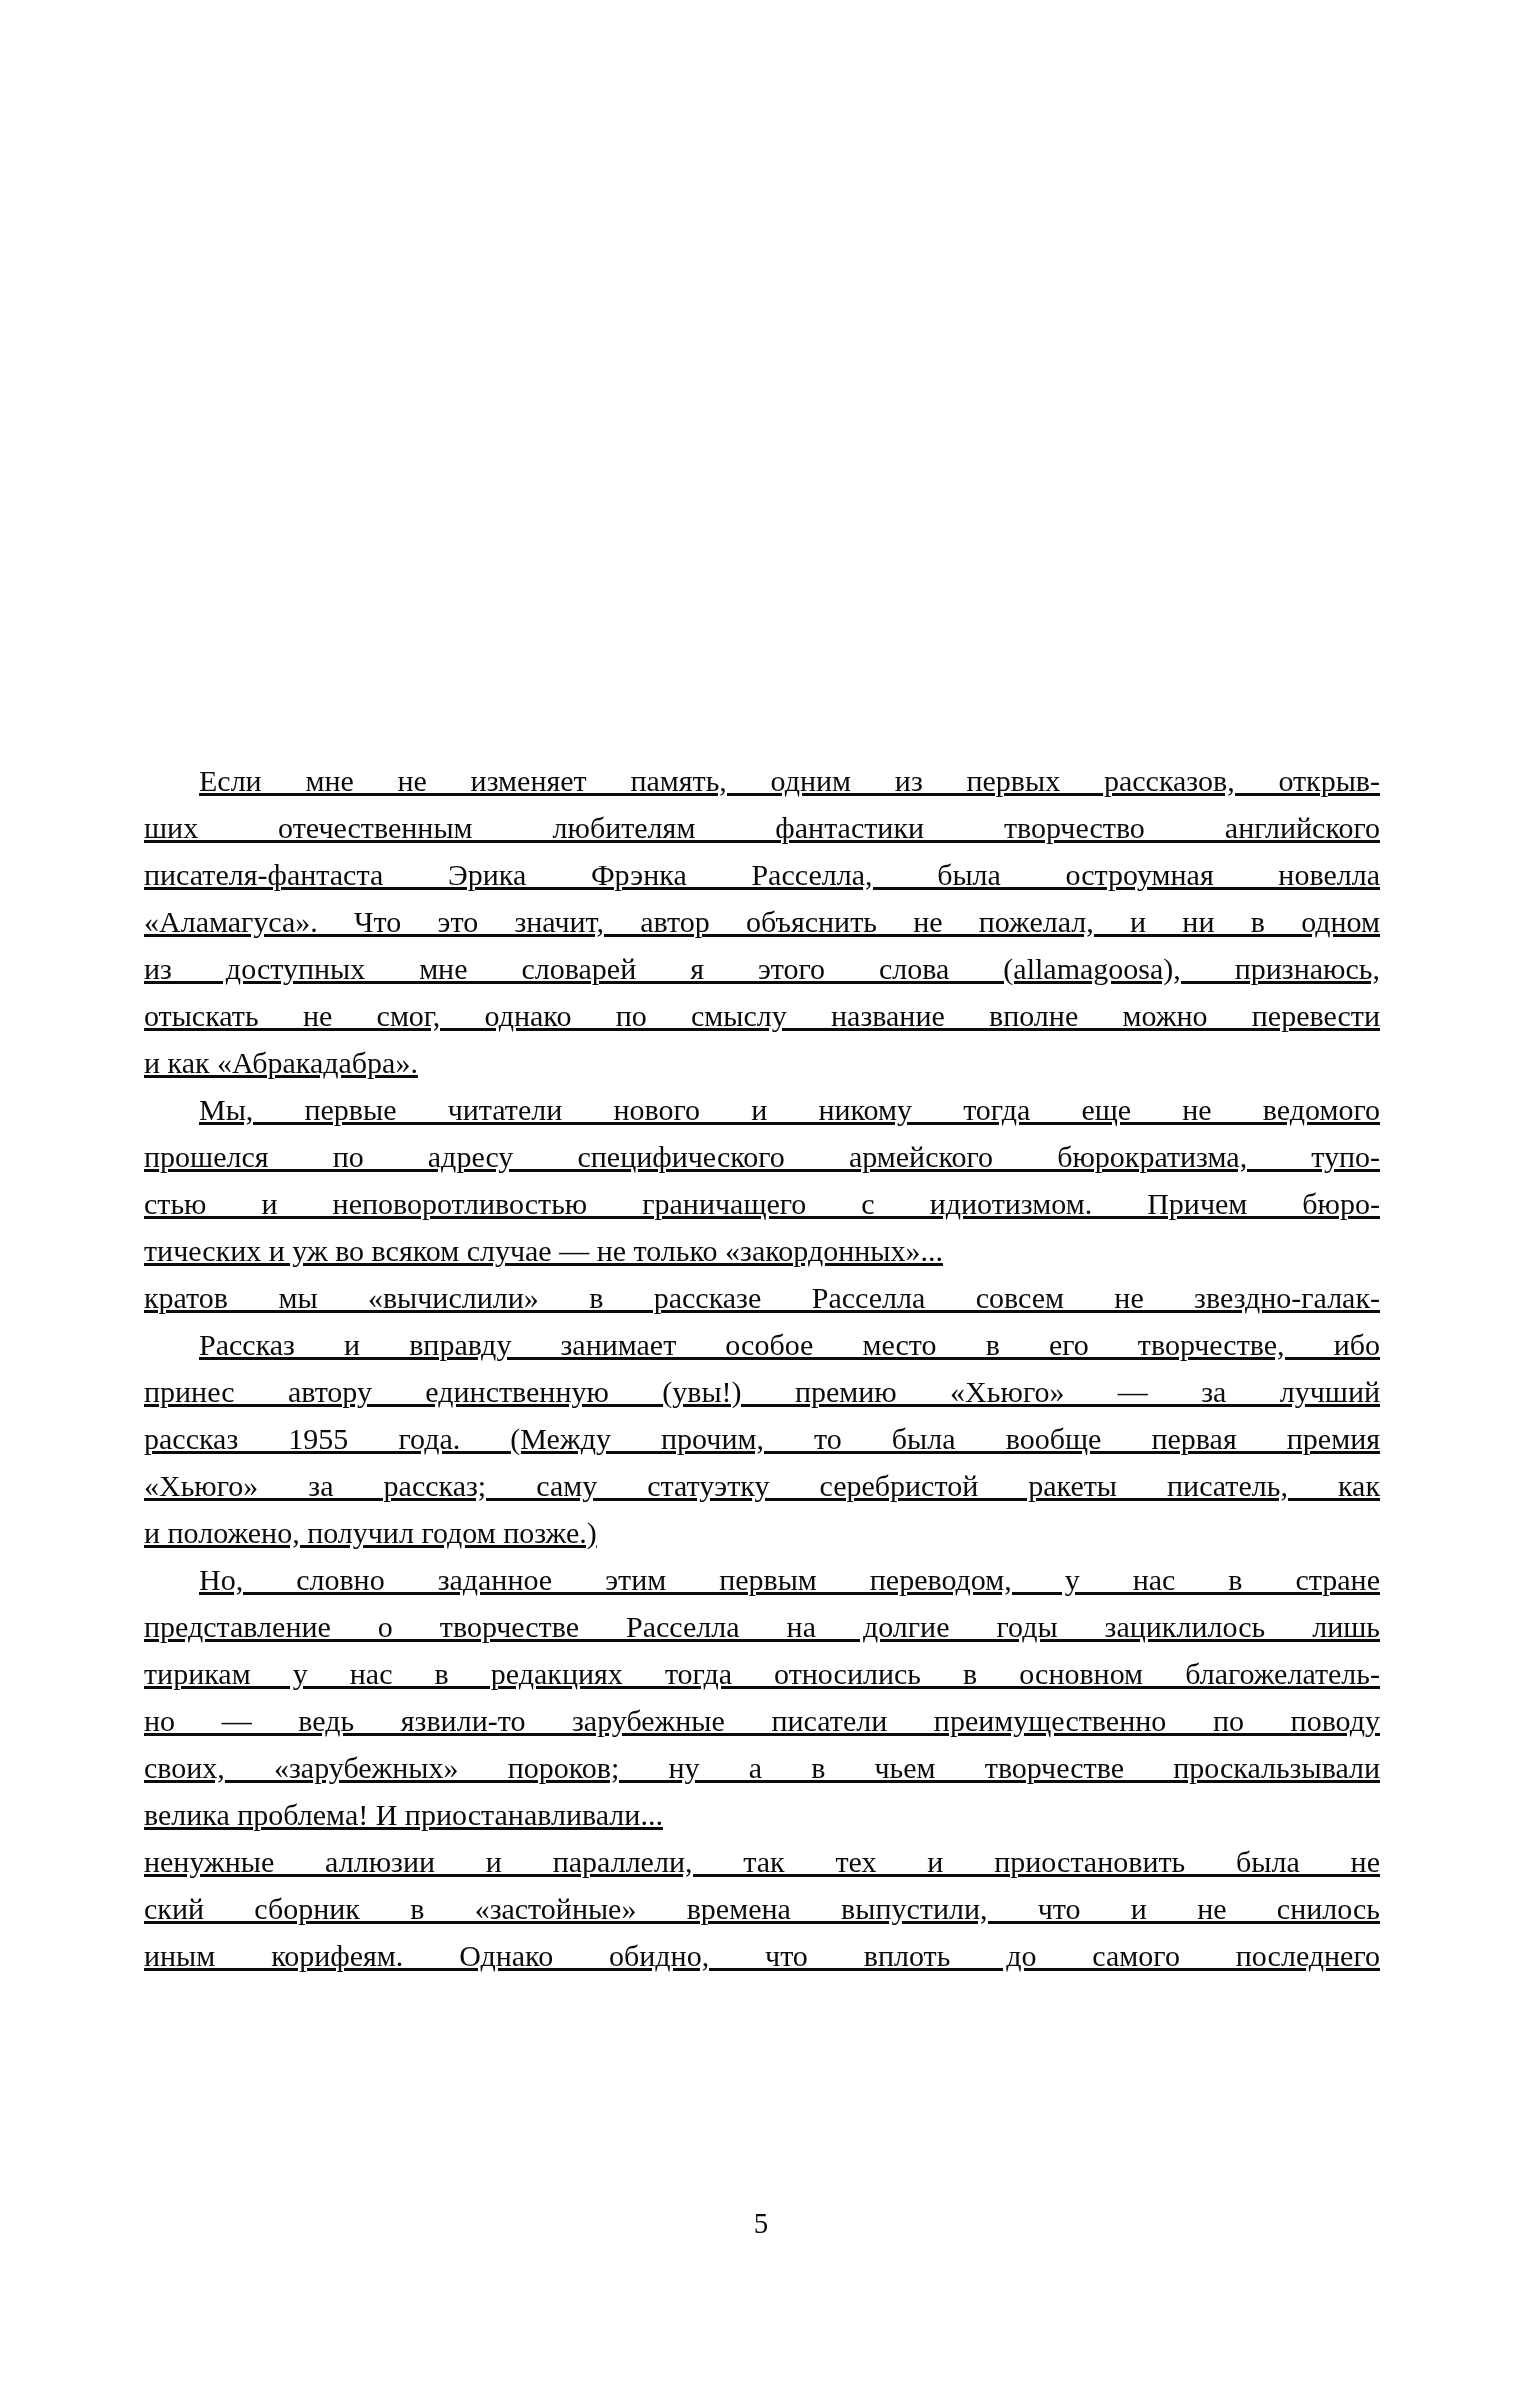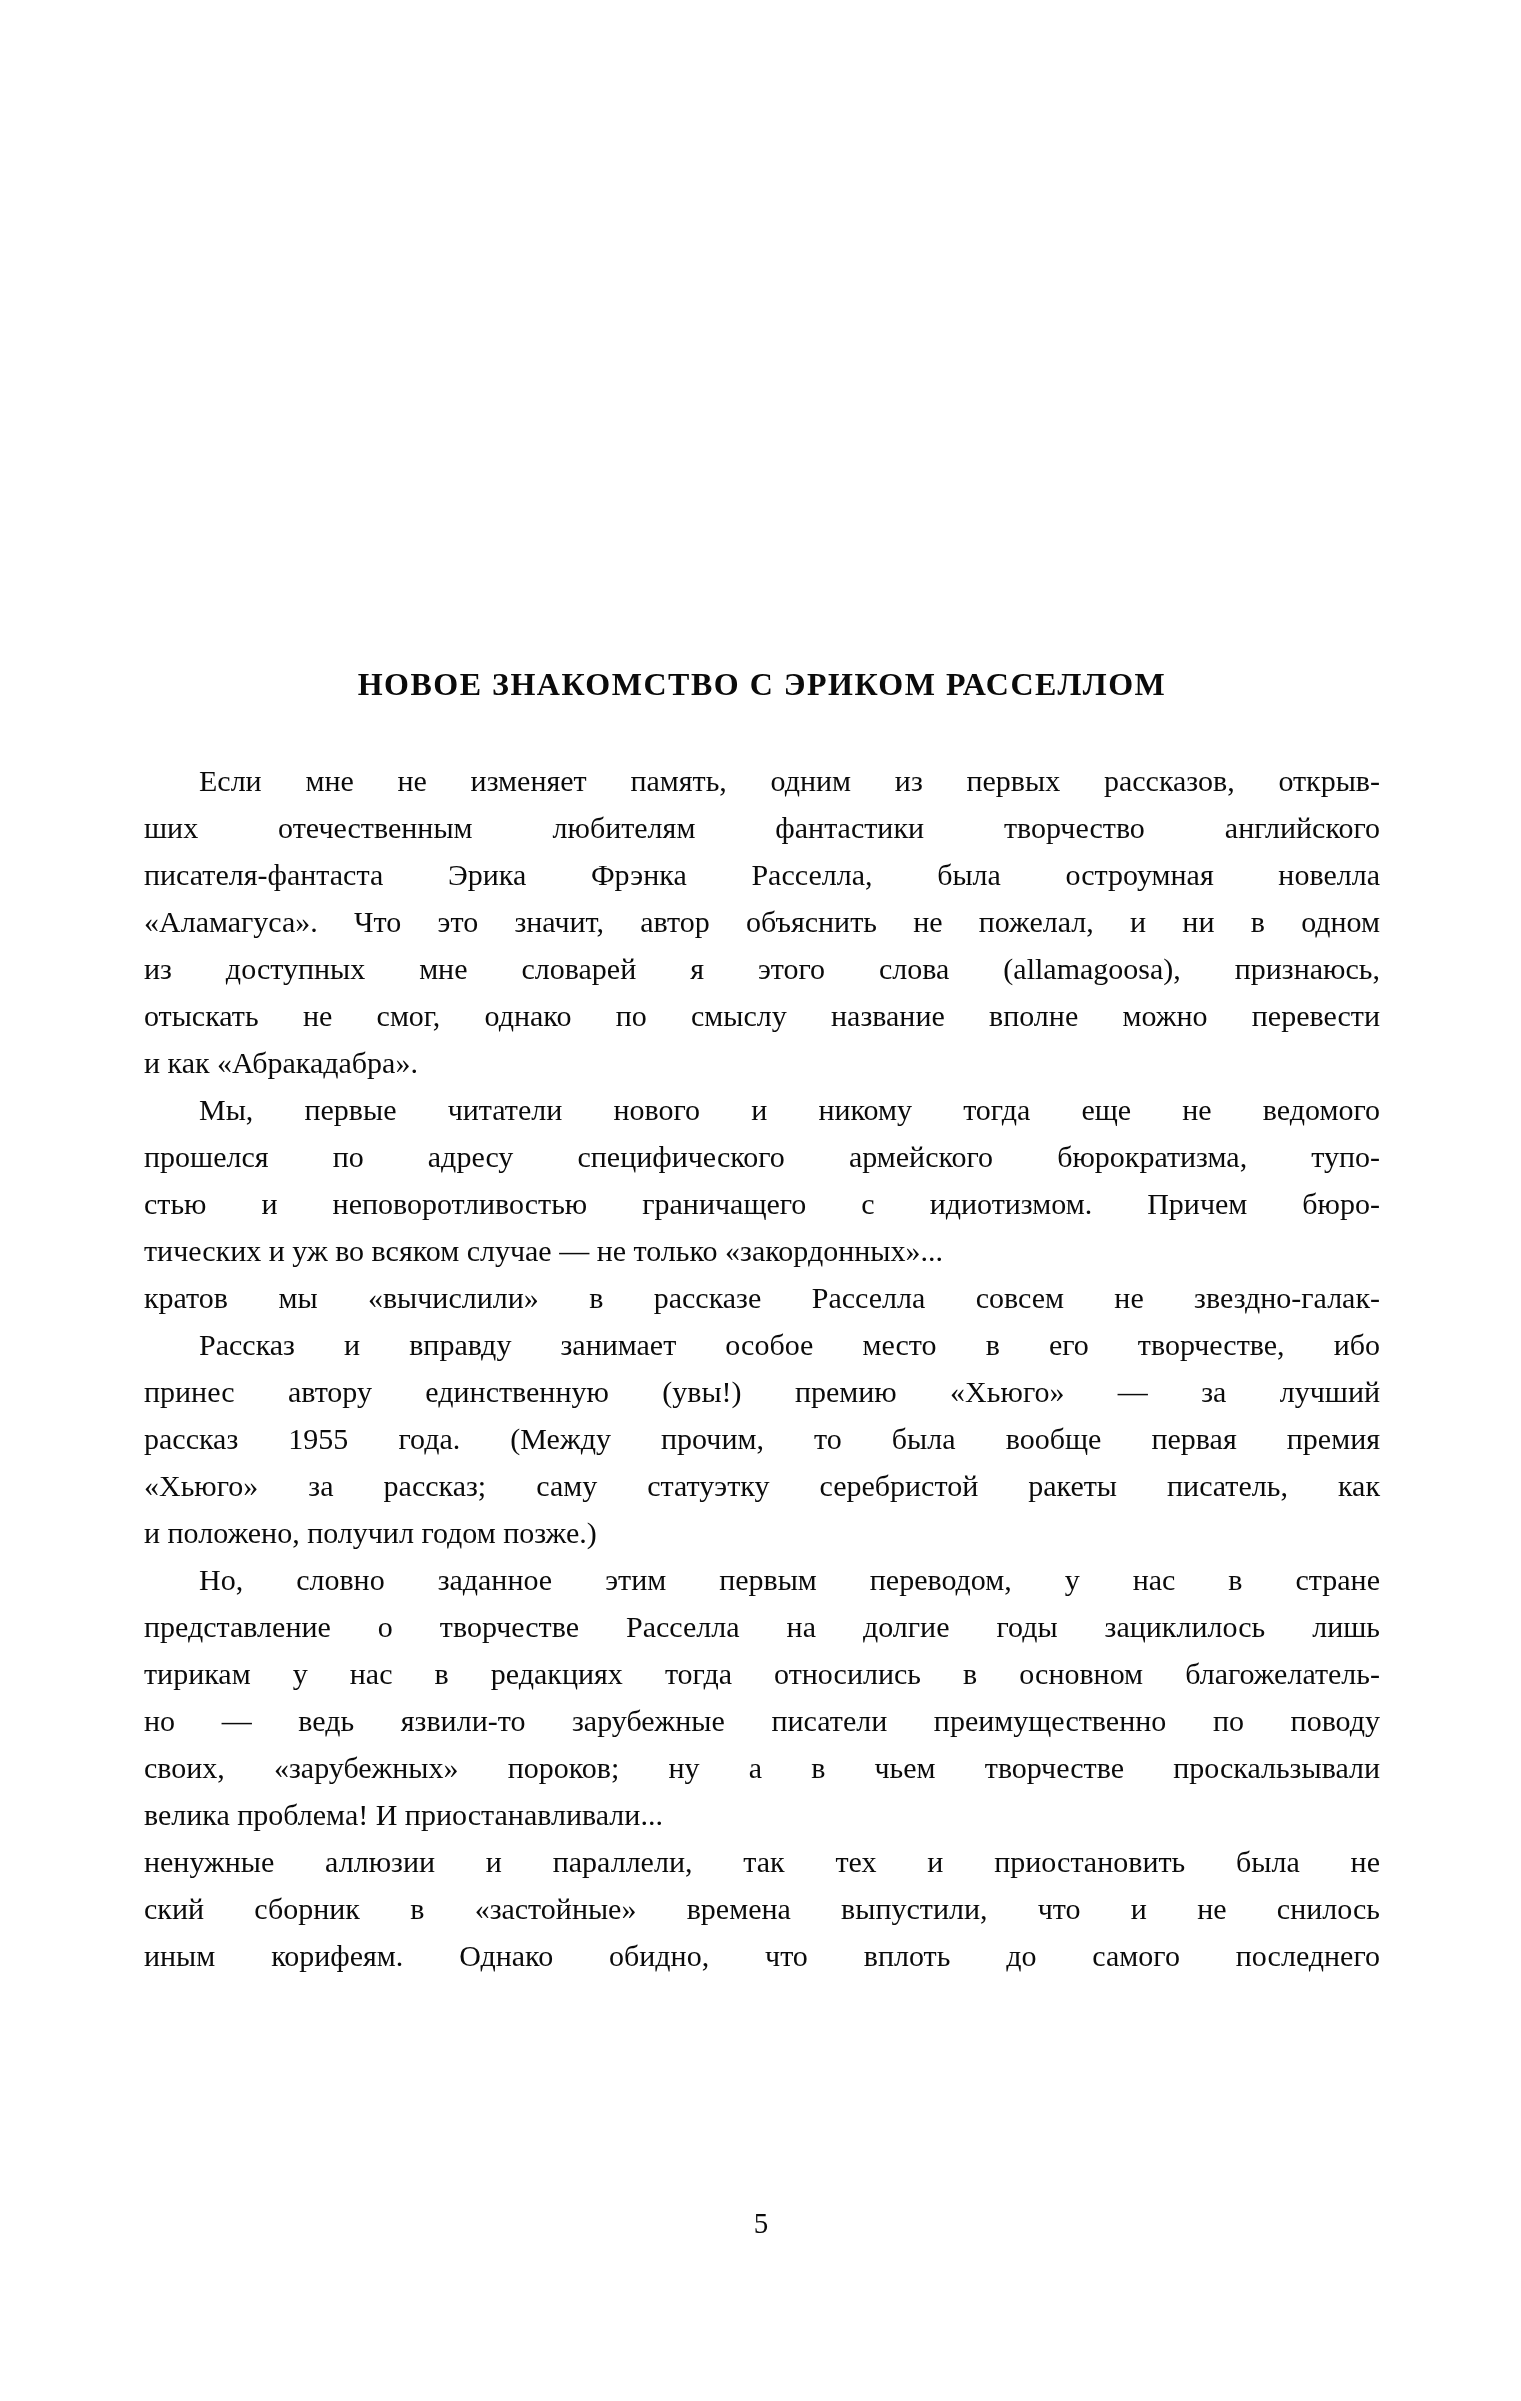--- a/index.html
+++ b/index.html
@@ -27,20 +27,21 @@
     font-weight: bold;
     letter-spacing: 1.5px;
     white-space: nowrap;
   }
   .body-text {
     position: absolute;
     left: 144px;
     top: 757px;
     width: 1236px;
     font-size: 30px;
+    text-decoration: underline;
   }
   .paragraph {
     margin: 0;
     padding: 0;
   }
   .line {
     height: 47px;
     line-height: 47px;
     text-align: justify;
     text-align-last: justify;
@@ -59,21 +60,20 @@
     width: 100%;
     text-align: center;
     font-size: 29px;
     line-height: 32px;
   }
 </style>
 </head>
 <body>
 
 <div class="page">
-  <div class="title">НОВОЕ ЗНАКОМСТВО С ЭРИКОМ РАССЕЛЛОМ</div>
 
   <div class="body-text">
       <div class="paragraph">
         <div class="line first">Если мне не изменяет память, одним из первых рассказов, открыв-</div>
         <div class="line">ших отечественным любителям фантастики творчество английского</div>
         <div class="line">писателя-фантаста Эрика Фрэнка Расселла, была остроумная новелла</div>
         <div class="line">«Аламагуса». Что это значит, автор объяснить не пожелал, и ни в одном</div>
         <div class="line">из доступных мне словарей я этого слова (allamagoosa), признаюсь,</div>
         <div class="line">отыскать не смог, однако по смыслу название вполне можно перевести</div>
         <div class="line last">и как «Абракадабра».</div>

